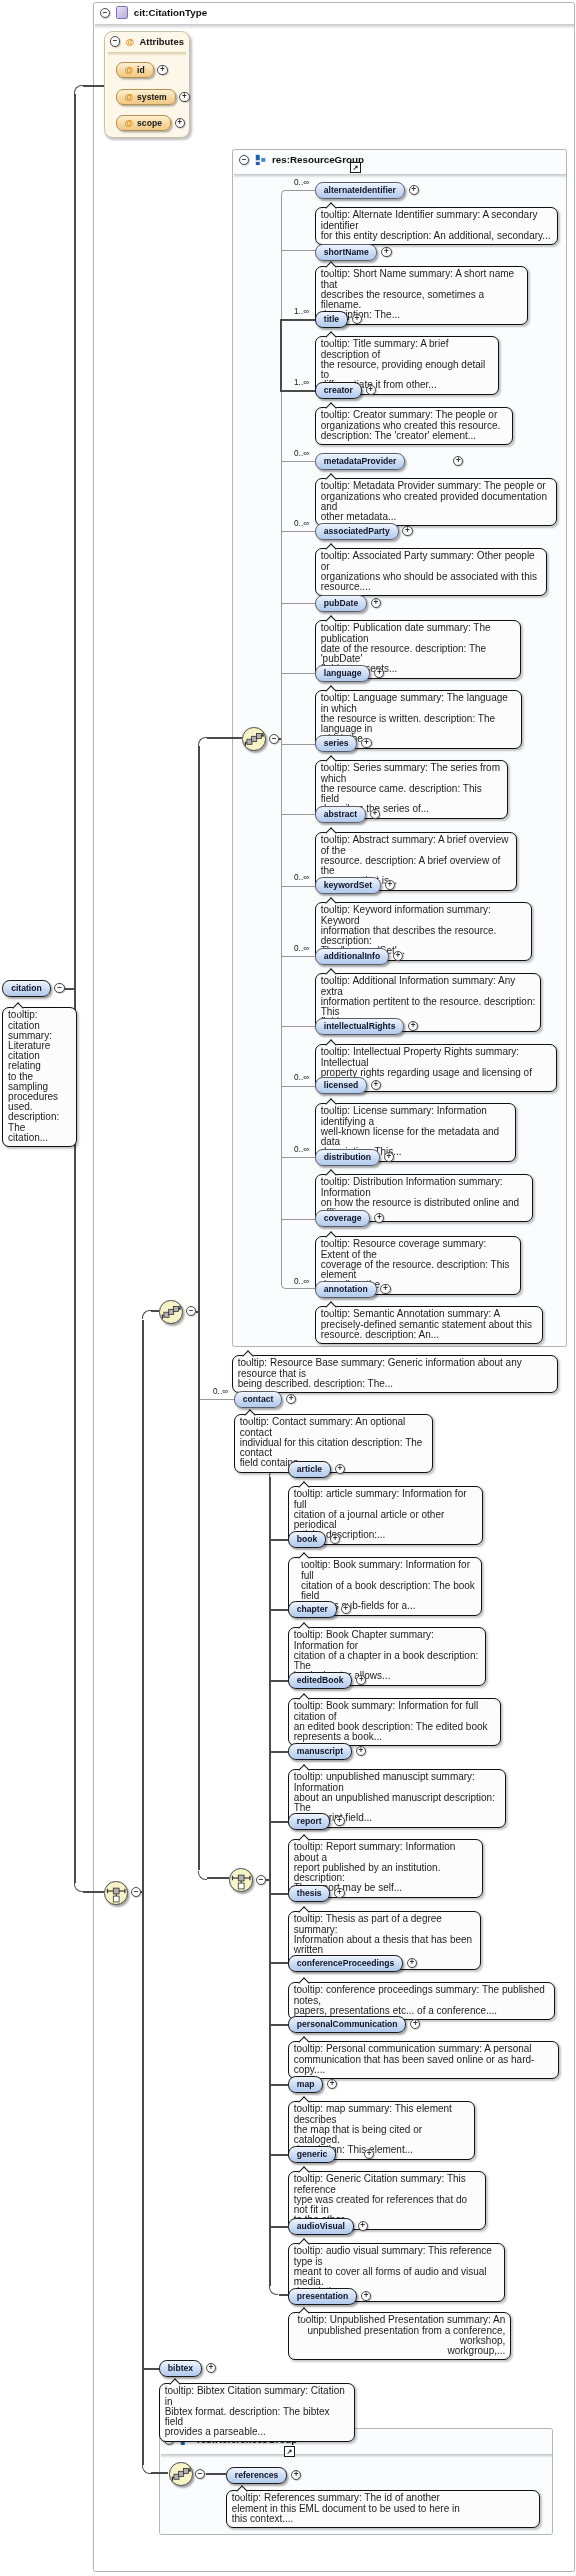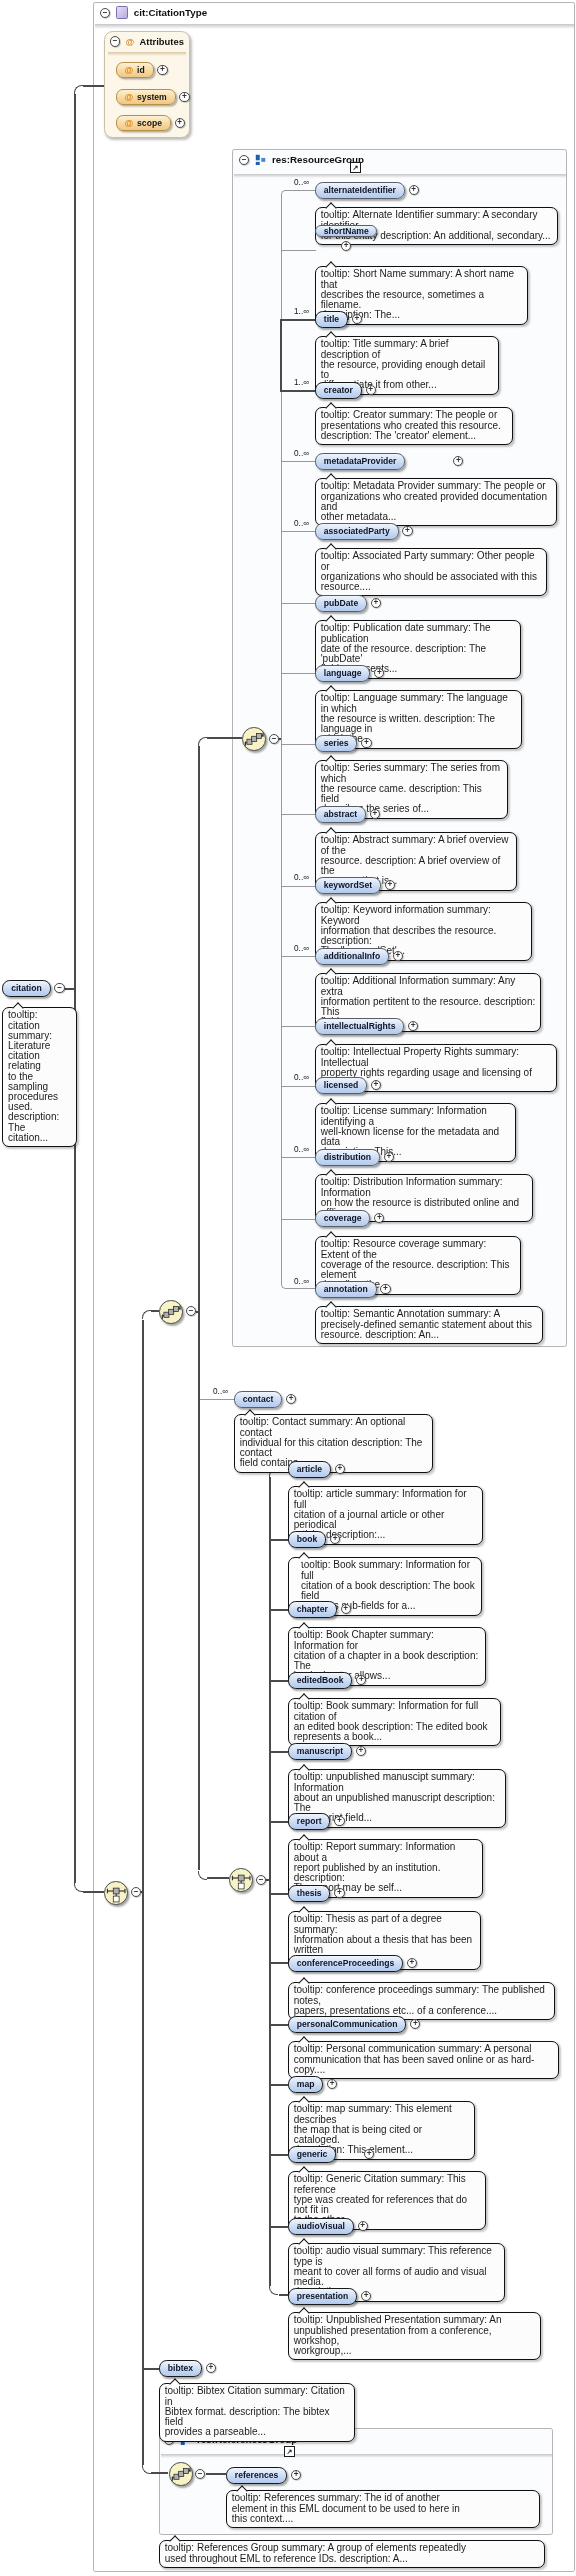--- a/index.html
+++ b/index.html
@@ -118,35 +118,35 @@
   <div class="boxhead" style="left:239px; top:154px;">
     <div class="toggle">−</div>
     <svg width="11.8" height="11.8" viewBox="0 0 15 15">
       <rect x="1" y="1" width="5" height="7" fill="#1d5fae"></rect>
       <rect x="8" y="5" width="5" height="5" fill="#4a86cf"></rect>
       <rect x="1" y="10" width="5" height="4" fill="#1d5fae"></rect>
     </svg>
     <span>res:ResourceGroup</span>
   </div>
   <div class="lnk" style="left:350px; top:162px;">↗</div>
+  <div class="tip" style="left:232px; top:1355px; width:326px;">tooltip: Resource Base summary: Generic information about any resource that is
+being described. description: The...</div>
 
   <div class="box tinted" style="left:159px; top:2428px; width:394px; height:107px;"></div>
   <div class="sep" style="left:161px; top:2454px; width:391px; height:3.9px;"></div>
   <div class="boxhead" style="left:164px; top:2434px;">
     <div class="toggle">−</div>
     <svg width="11.8" height="11.8" viewBox="0 0 15 15">
       <rect x="1" y="1" width="5" height="7" fill="#1d5fae"></rect>
       <rect x="8" y="5" width="5" height="5" fill="#4a86cf"></rect>
       <rect x="1" y="10" width="5" height="4" fill="#1d5fae"></rect>
     </svg>
     <span>res:ReferencesGroup</span>
   </div>
   <div class="lnk" style="left:284px; top:2446px;">↗</div>
-  <div class="tip" style="left:159px; top:2540px; width:386px;">tooltip: References Group summary: A group of elements repeatedly
-used throughout EML to reference IDs. description: A...</div>
 
   <div id="lines">
       <div class="hl" style="left: 59px; top: 988px; width: 15.7px; height: 1.6px; background: rgb(74, 74, 74); position: absolute;"></div>
       <div class="hl" style="left: 83px; top: 85px; width: 21px; height: 1.6px; background: rgb(74, 74, 74); position: absolute;"></div>
       <div class="hl" style="left: 83px; top: 1891px; width: 21px; height: 1.6px; background: rgb(74, 74, 74); position: absolute;"></div>
       <div class="hl" style="left: 141px; top: 1891px; width: 2.4px; height: 1.6px; background: rgb(74, 74, 74); position: absolute;"></div>
       <div class="hl" style="left: 151px; top: 1310px; width: 7.8px; height: 1.6px; background: rgb(74, 74, 74); position: absolute;"></div>
       <div class="hl" style="left: 151px; top: 2472px; width: 17.3px; height: 1.6px; background: rgb(74, 74, 74); position: absolute;"></div>
       <div class="hl" style="left: 142px; top: 2368px; width: 17.3px; height: 1.6px; background: rgb(74, 74, 74); position: absolute;"></div>
       <div class="hl" style="left: 196px; top: 1311px; width: 3.1px; height: 1.6px; background: rgb(74, 74, 74); position: absolute;"></div>
@@ -252,42 +252,42 @@
         </svg>
       </div>
       <div class="toggle abs" style="left: 195px; top: 2469px;">−</div>
       <div class="bubble-row" style="left: 315px; top: 182px;">
         <div class="bubble">alternateIdentifier</div>
         <div class="toggle">+</div>
       </div>
       <div class="occ" style="left: 279px; top: 178px;">0..∞</div>
       <div class="tip" style="left: 315px; top: 207px; width: 243px;">tooltip: Alternate Identifier summary: A secondary identifier
 for this entity description: An additional, secondary...</div>
-      <div class="bubble-row" style="left: 315px; top: 225px; flex-direction: column;">
+      <div class="bubble-row" style="left: 315px; top: 244px;">
         <div class="bubble">shortName</div>
         <div class="toggle">+</div>
       </div>
       <div class="tip" style="left: 315px; top: 266px; width: 213px;">tooltip: Short Name summary: A short name that
 describes the resource, sometimes a filename.
 description: The...</div>
       <div class="bubble-row" style="left: 315px; top: 311px;">
         <div class="bubble req">title</div>
         <div class="toggle">+</div>
       </div>
       <div class="occ" style="left: 279px; top: 307px;">1..∞</div>
       <div class="tip" style="left: 315px; top: 336px; width: 184px;">tooltip: Title summary: A brief description of
 the resource, providing enough detail to
 differentiate it from other...</div>
       <div class="bubble-row" style="left: 315px; top: 382px;">
         <div class="bubble req">creator</div>
         <div class="toggle">+</div>
       </div>
       <div class="occ" style="left: 279px; top: 378px;">1..∞</div>
       <div class="tip" style="left: 315px; top: 407px; width: 198px;">tooltip: Creator summary: The people or
-presentations who created this resource.
+organizations who created this resource.
 description: The 'creator' element...</div>
       <div class="bubble-row" style="left: 315px; top: 453px; gap: 48px;">
         <div class="bubble">metadataProvider</div>
         <div class="toggle">+</div>
       </div>
       <div class="occ" style="left: 279px; top: 449px;">0..∞</div>
       <div class="tip" style="left: 315px; top: 478px; width: 242px;">tooltip: Metadata Provider summary: The people or
 organizations who created provided documentation and
 other metadata...</div>
       <div class="bubble-row" style="left: 315px; top: 523px;">
@@ -465,21 +465,21 @@
         <div class="bubble req">audioVisual</div>
         <div class="toggle">+</div>
       </div>
       <div class="tip" style="left: 288px; top: 2243px; width: 217px;">tooltip: audio visual summary: This reference type is
 meant to cover all forms of audio and visual media.
 description:...</div>
       <div class="bubble-row" style="left: 288px; top: 2288px;">
         <div class="bubble req">presentation</div>
         <div class="toggle">+</div>
       </div>
-      <div class="tip" style="left: 288px; top: 2312px; width: 253px;">tooltip: Unpublished Presentation summary: An
+      <div class="tip" style="left: 288px; top: 2312px; width: 223px; text-align: right;">tooltip: Unpublished Presentation summary: An
 unpublished presentation from a conference, workshop,
 workgroup,...</div>
       <div class="bubble-row" style="left: 159px; top: 2360px;">
         <div class="bubble req">bibtex</div>
         <div class="toggle">+</div>
       </div>
       <div class="tip" style="left: 159px; top: 2383px; width: 196px;">tooltip: Bibtex Citation summary: Citation in
 Bibtex format. description: The bibtex field
 provides a parseable...</div>
       <div class="bubble-row" style="left: 226px; top: 2467px;">

